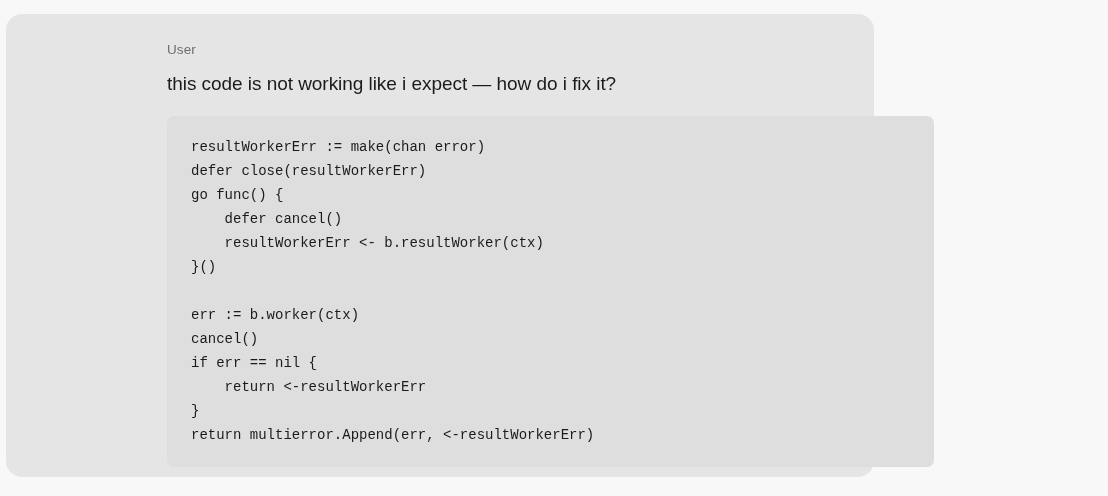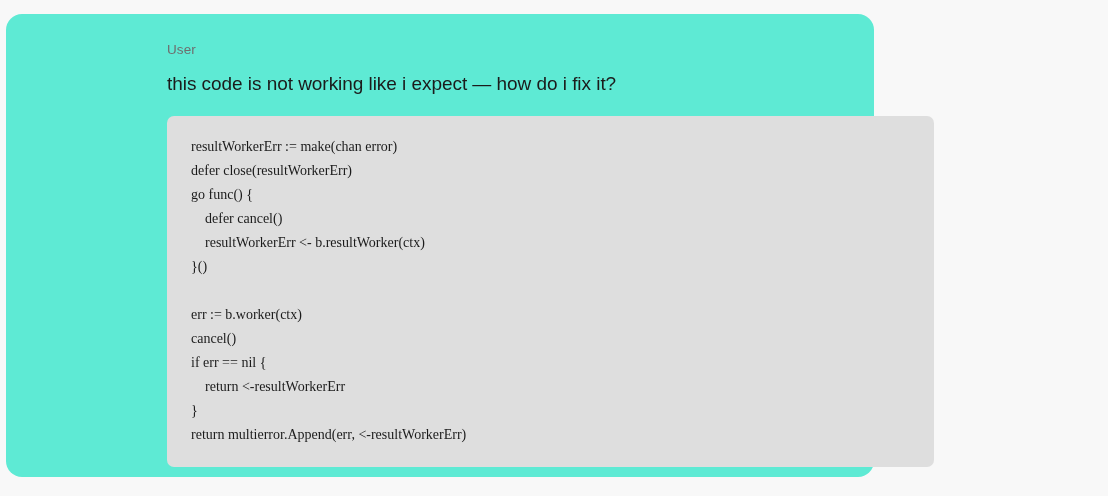--- a/index.html
+++ b/index.html
@@ -22,21 +22,21 @@
     background: #f8f8f8;
     box-sizing: border-box;
   }
 
   .message-panel {
     position: absolute;
     left: 6px;
     top: 14px;
     width: 868px;
     height: 463px;
-    background: #5eead4;
+    background: #e5e5e5;
     border-radius: 16px;
     box-sizing: border-box;
   }
 
   .message-body {
     position: absolute;
     left: 161px;
     top: 27px;
     right: 0;
   }
@@ -66,21 +66,21 @@
     width: 767px;
     background: #dedede;
     border-radius: 7px;
     padding: 19px 24px 20px 24px;
     box-sizing: border-box;
   }
 
   .code-block pre {
     margin: 0;
     padding: 0;
-    font-family: Liberation Serif, serif;
+    font-family: Liberation Mono, monospace;
     font-size: 14px;
     line-height: 24px;
     color: #1b1b1b;
     white-space: pre;
     letter-spacing: 0px;
     tab-size: 4;
   }
 </style>
 </head>
 <body>

